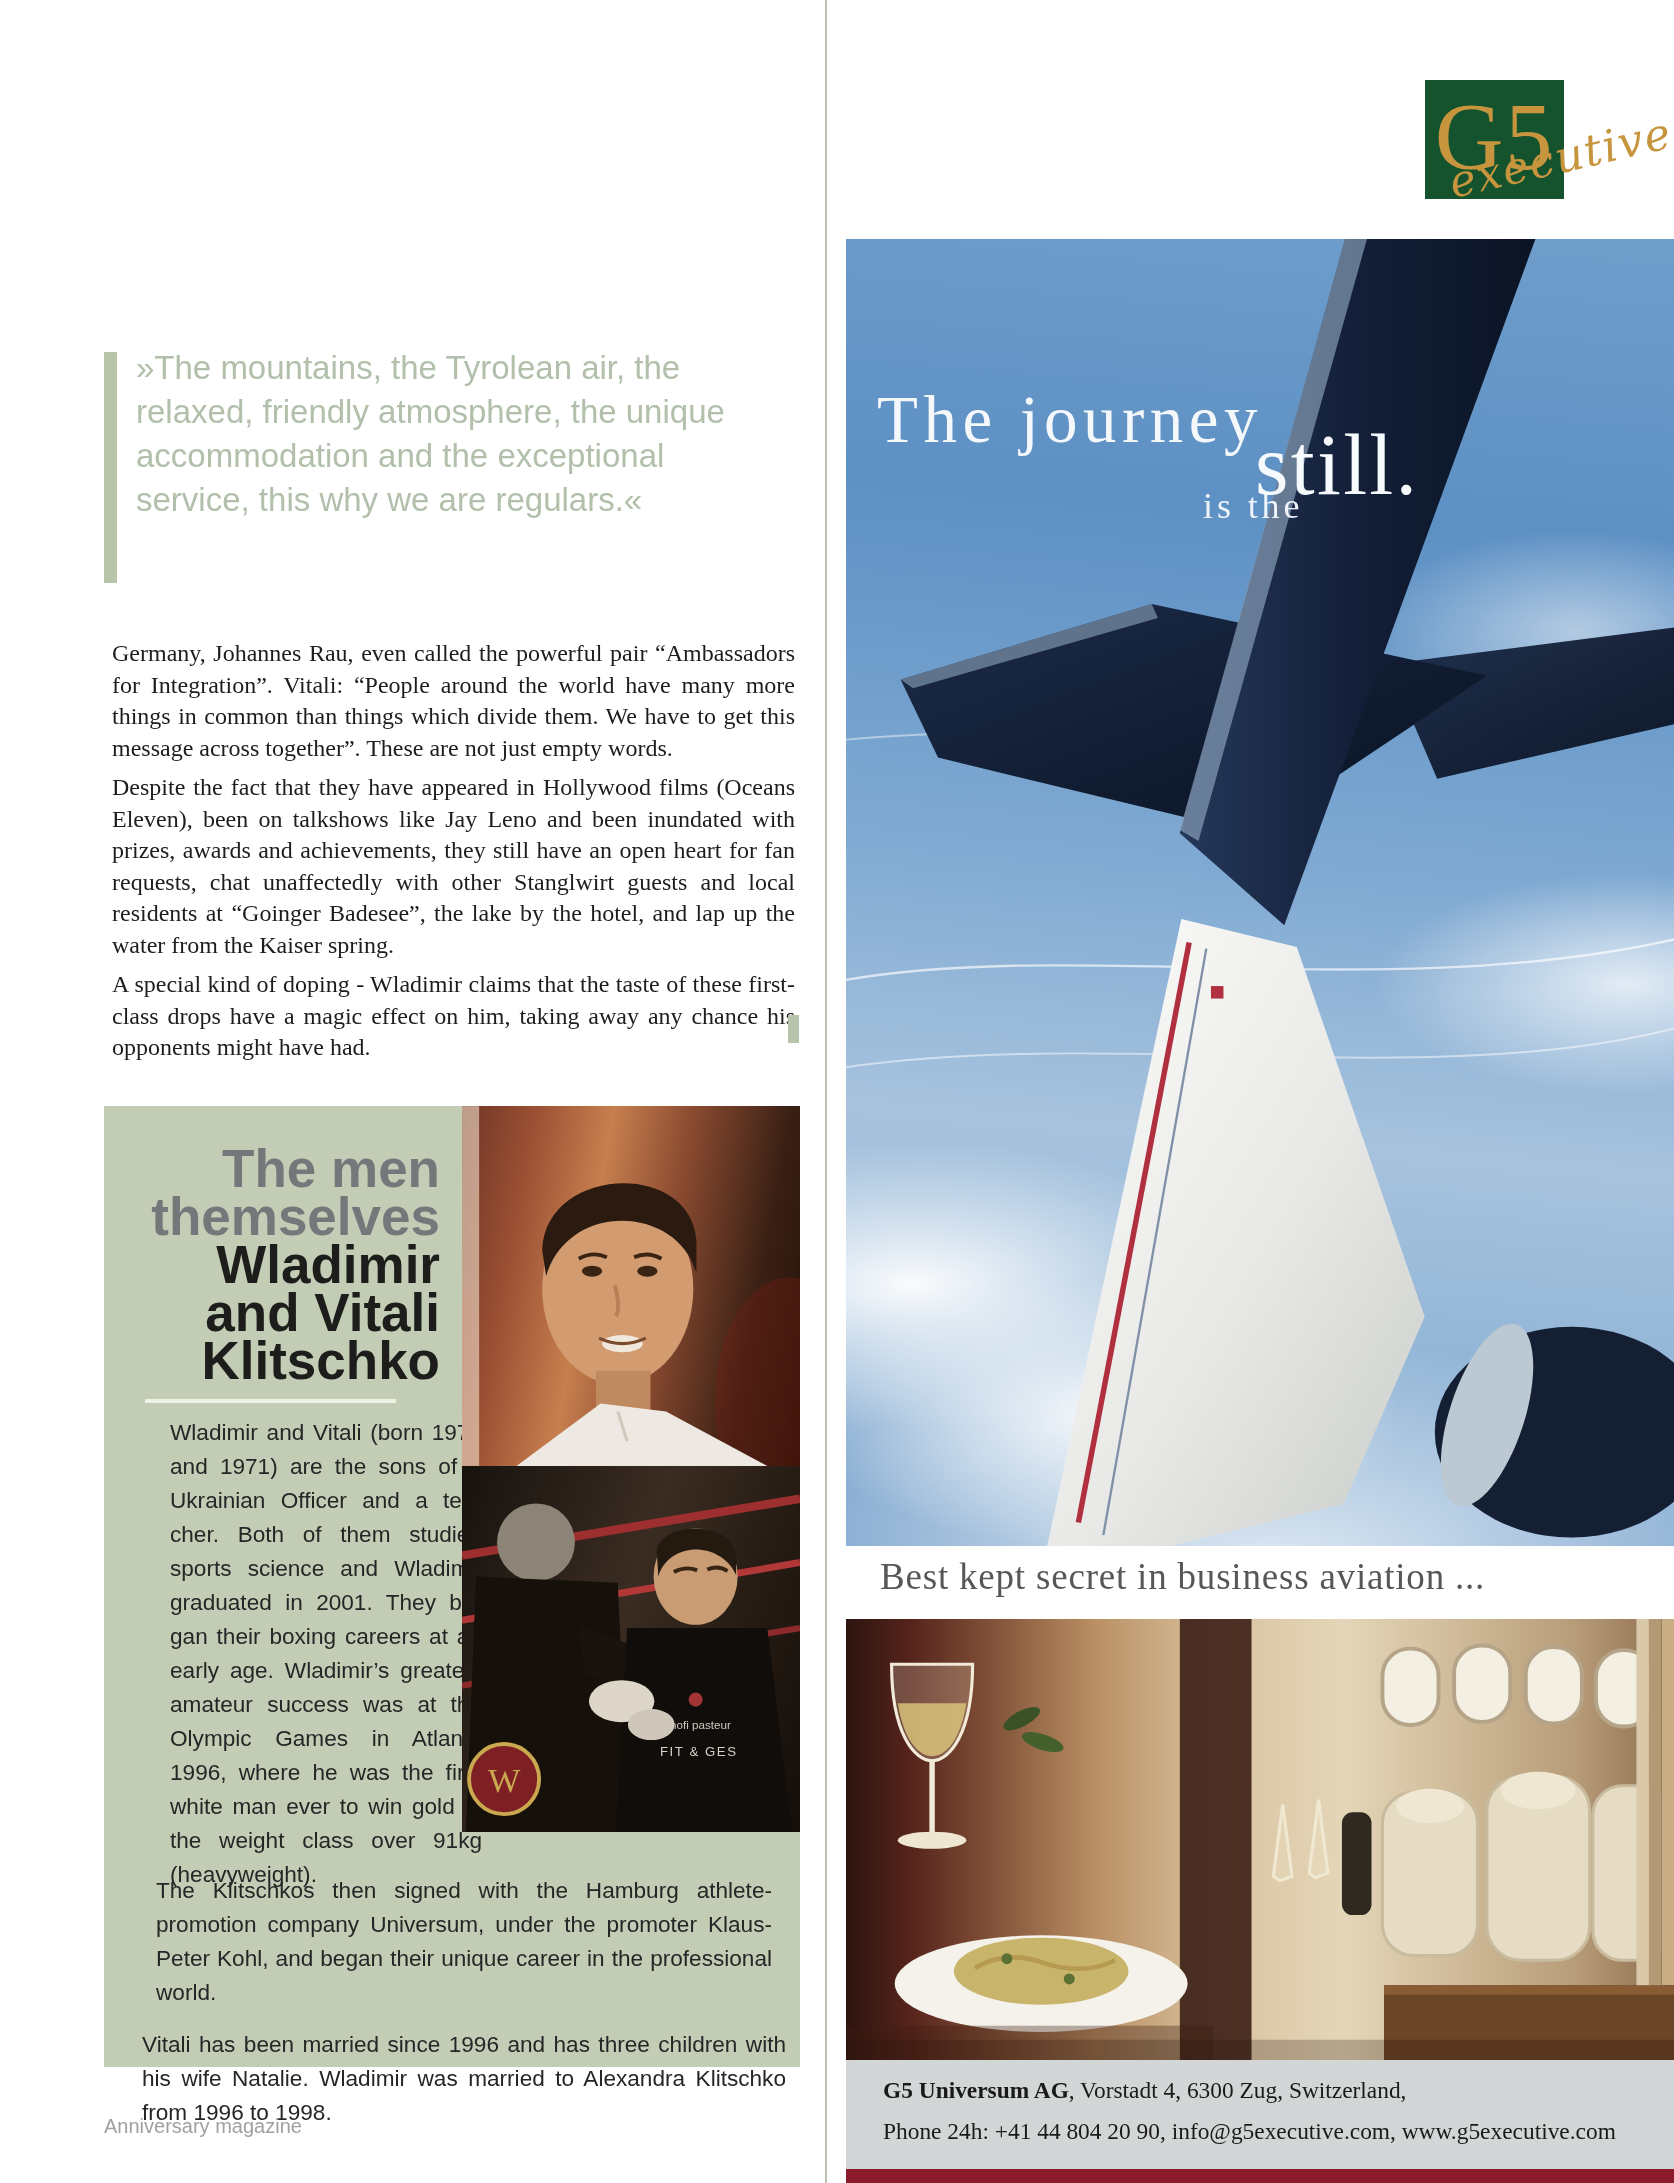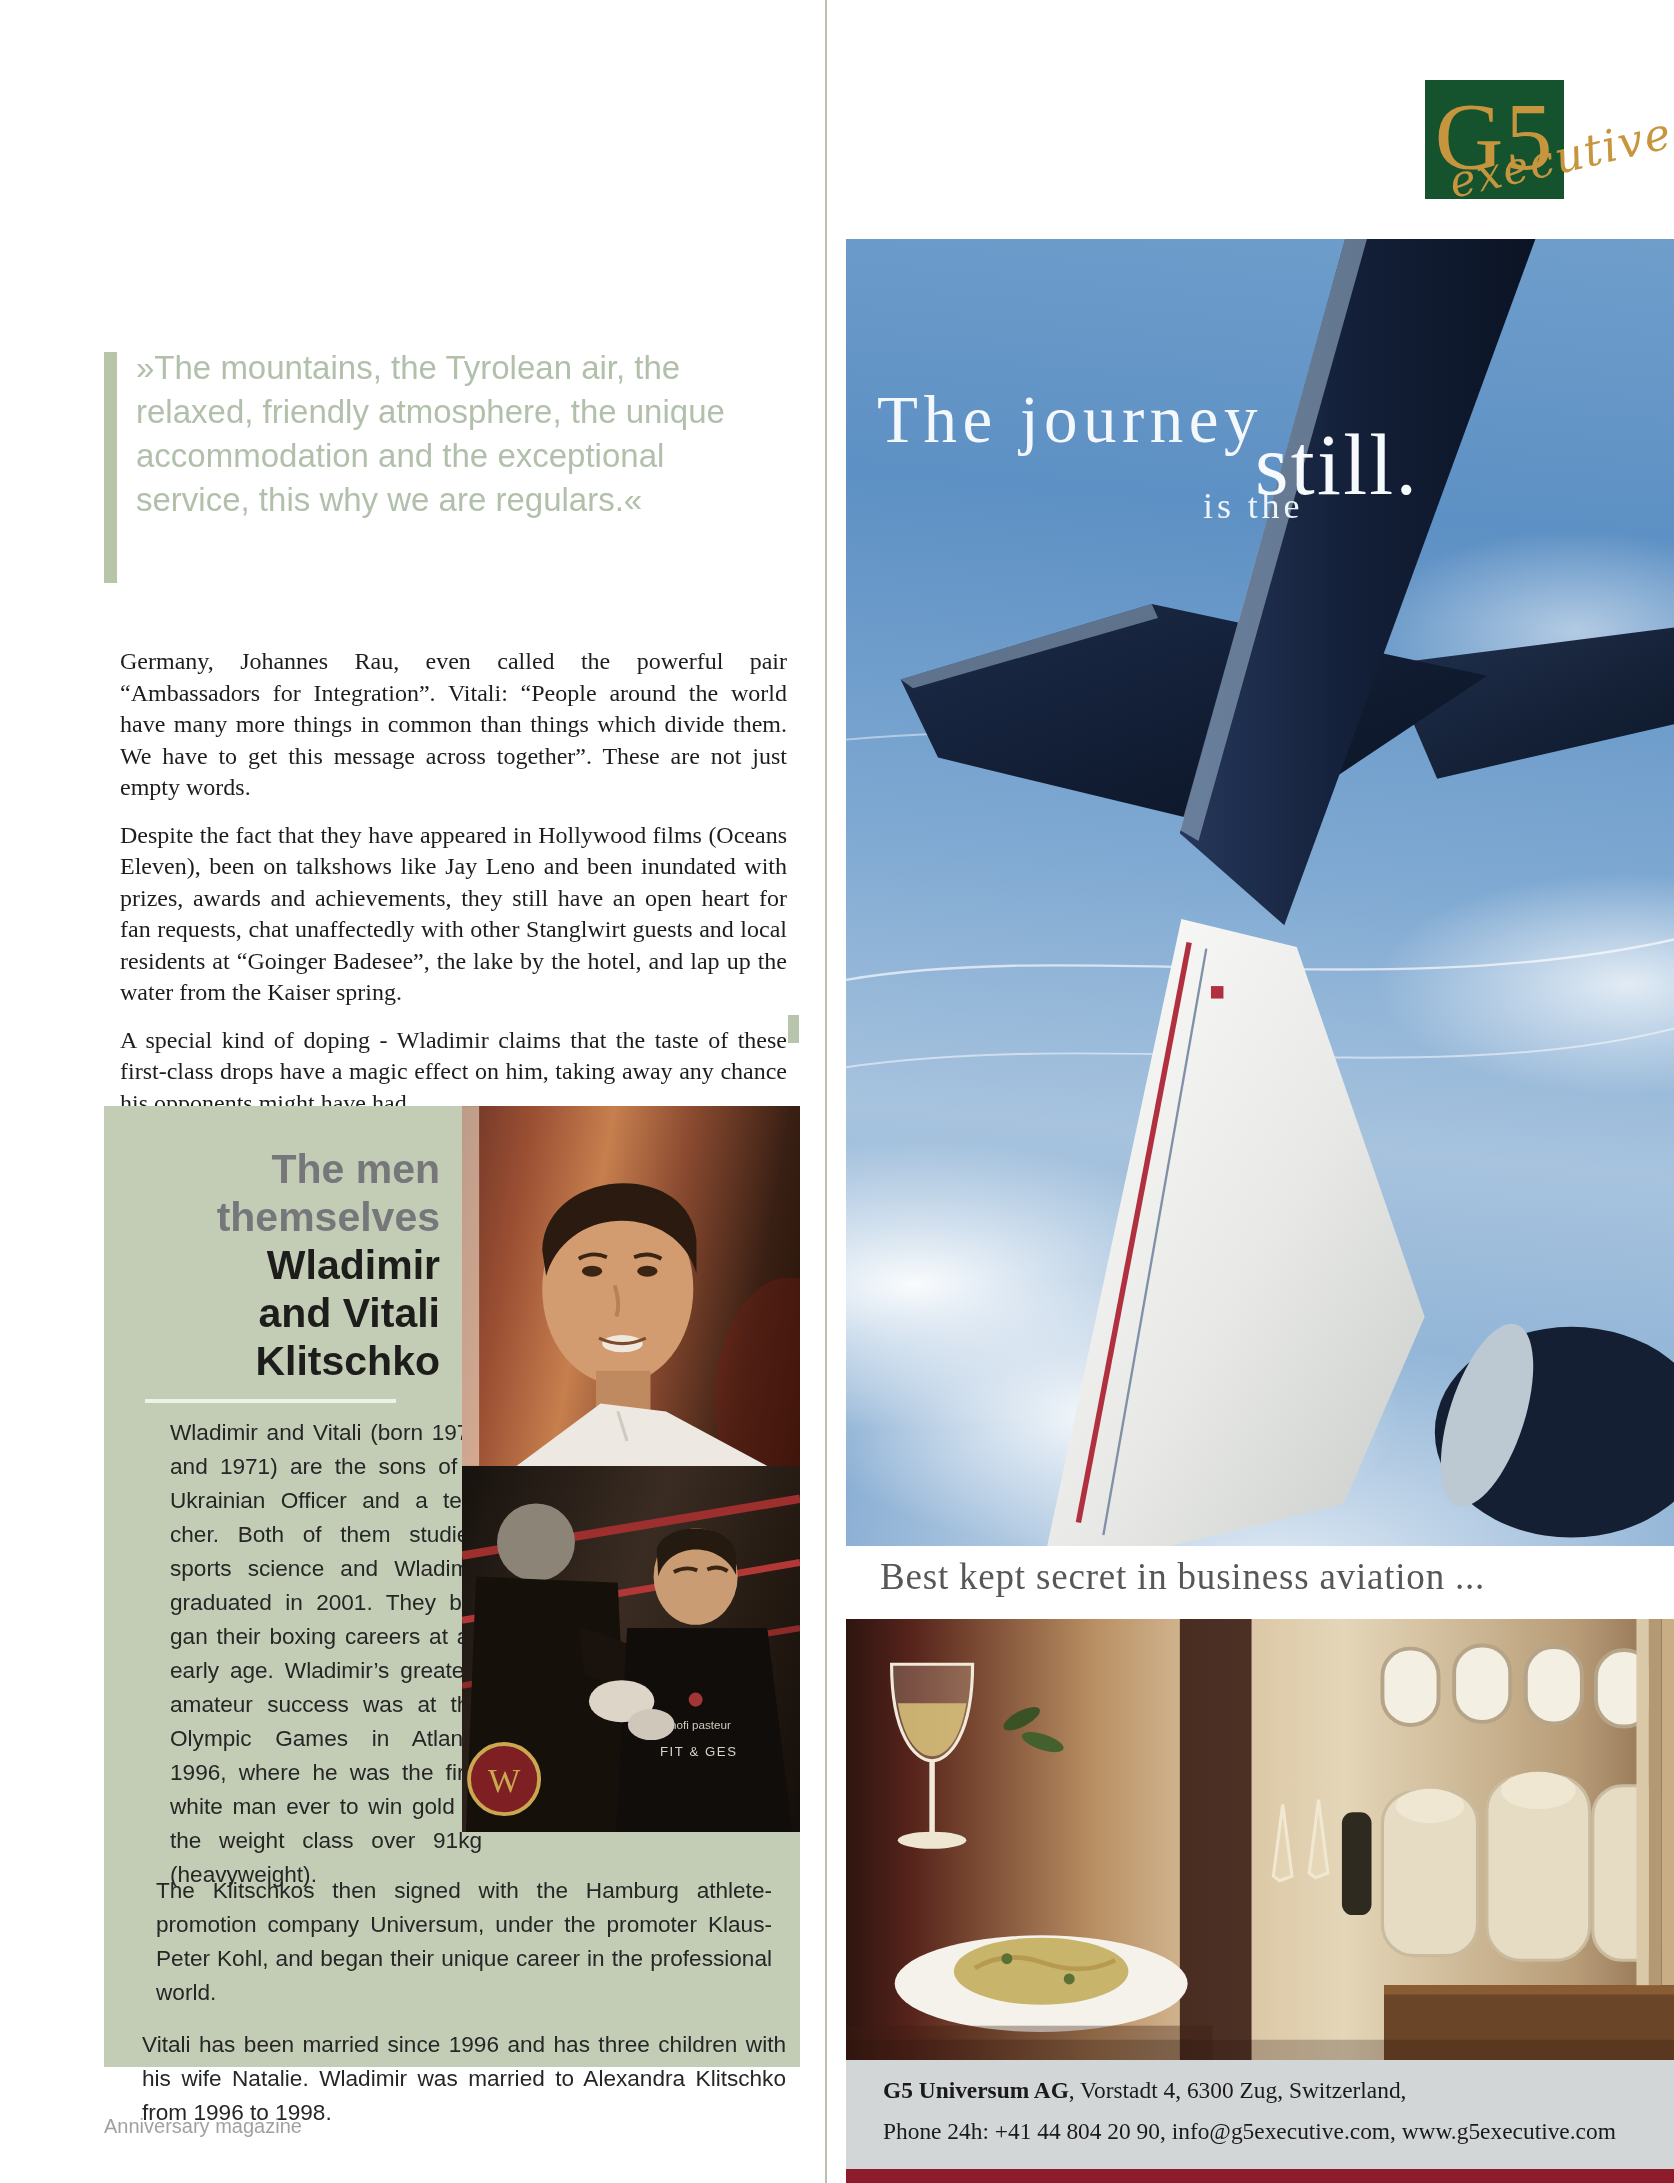--- a/index.html
+++ b/index.html
@@ -12,27 +12,27 @@
 
   
   .quote-bar{left:104px;top:352px;width:13.3px;height:231px;background:#b9c5a9;}
   .quote-text{left:136px;top:346px;width:599px;
       font-family:"Liberation Sans", sans-serif;font-size:33px;line-height:44px;
       color:#b2c0ab;font-weight:400;}
 
   
   .article{left:104px;top:630px;width:699px;color:#1d1d1b;
       font-size:24px;line-height:31.5px;text-align:justify;}
-  .article p{margin:16px;}
+  .article p{margin:8px;}
   .end-marker{left:788px;top:1015px;width:11px;height:28px;background:#b9c4ad;}
 
   
   .infobox{left:104px;top:1106px;width:696px;height:961px;background:#c3cdb5;}
   .ib-head{position:absolute;left:44px;top:39px;width:292px;text-align:right;
-      font-family:"Liberation Sans", sans-serif;font-weight:bold;line-height:48px;font-size:41px;}
+      font-family:"Liberation Sans", sans-serif;font-weight:bold;line-height:48px;font-size:53px;}
   .ib-kicker{color:#76777b;}
   .ib-title{color:#1d1d1b;}
   .ib-rule{position:absolute;left:41px;top:293px;width:251px;height:3.9px;background:#eef1e6;}
   .ib-body{position:absolute;font-family:"Liberation Sans", sans-serif;color:#262626;
       font-size:22.6px;line-height:34px;text-align:justify;}
   .ib-body-narrow{left:42px;top:310px;width:312px;margin-left:24px;}
   .ib-body-wide{left:34px;top:750px;width:652px;}
 
   .photo{position:absolute;overflow:hidden;}
   .portrait{left:358px;top:0;width:338px;height:360px;

